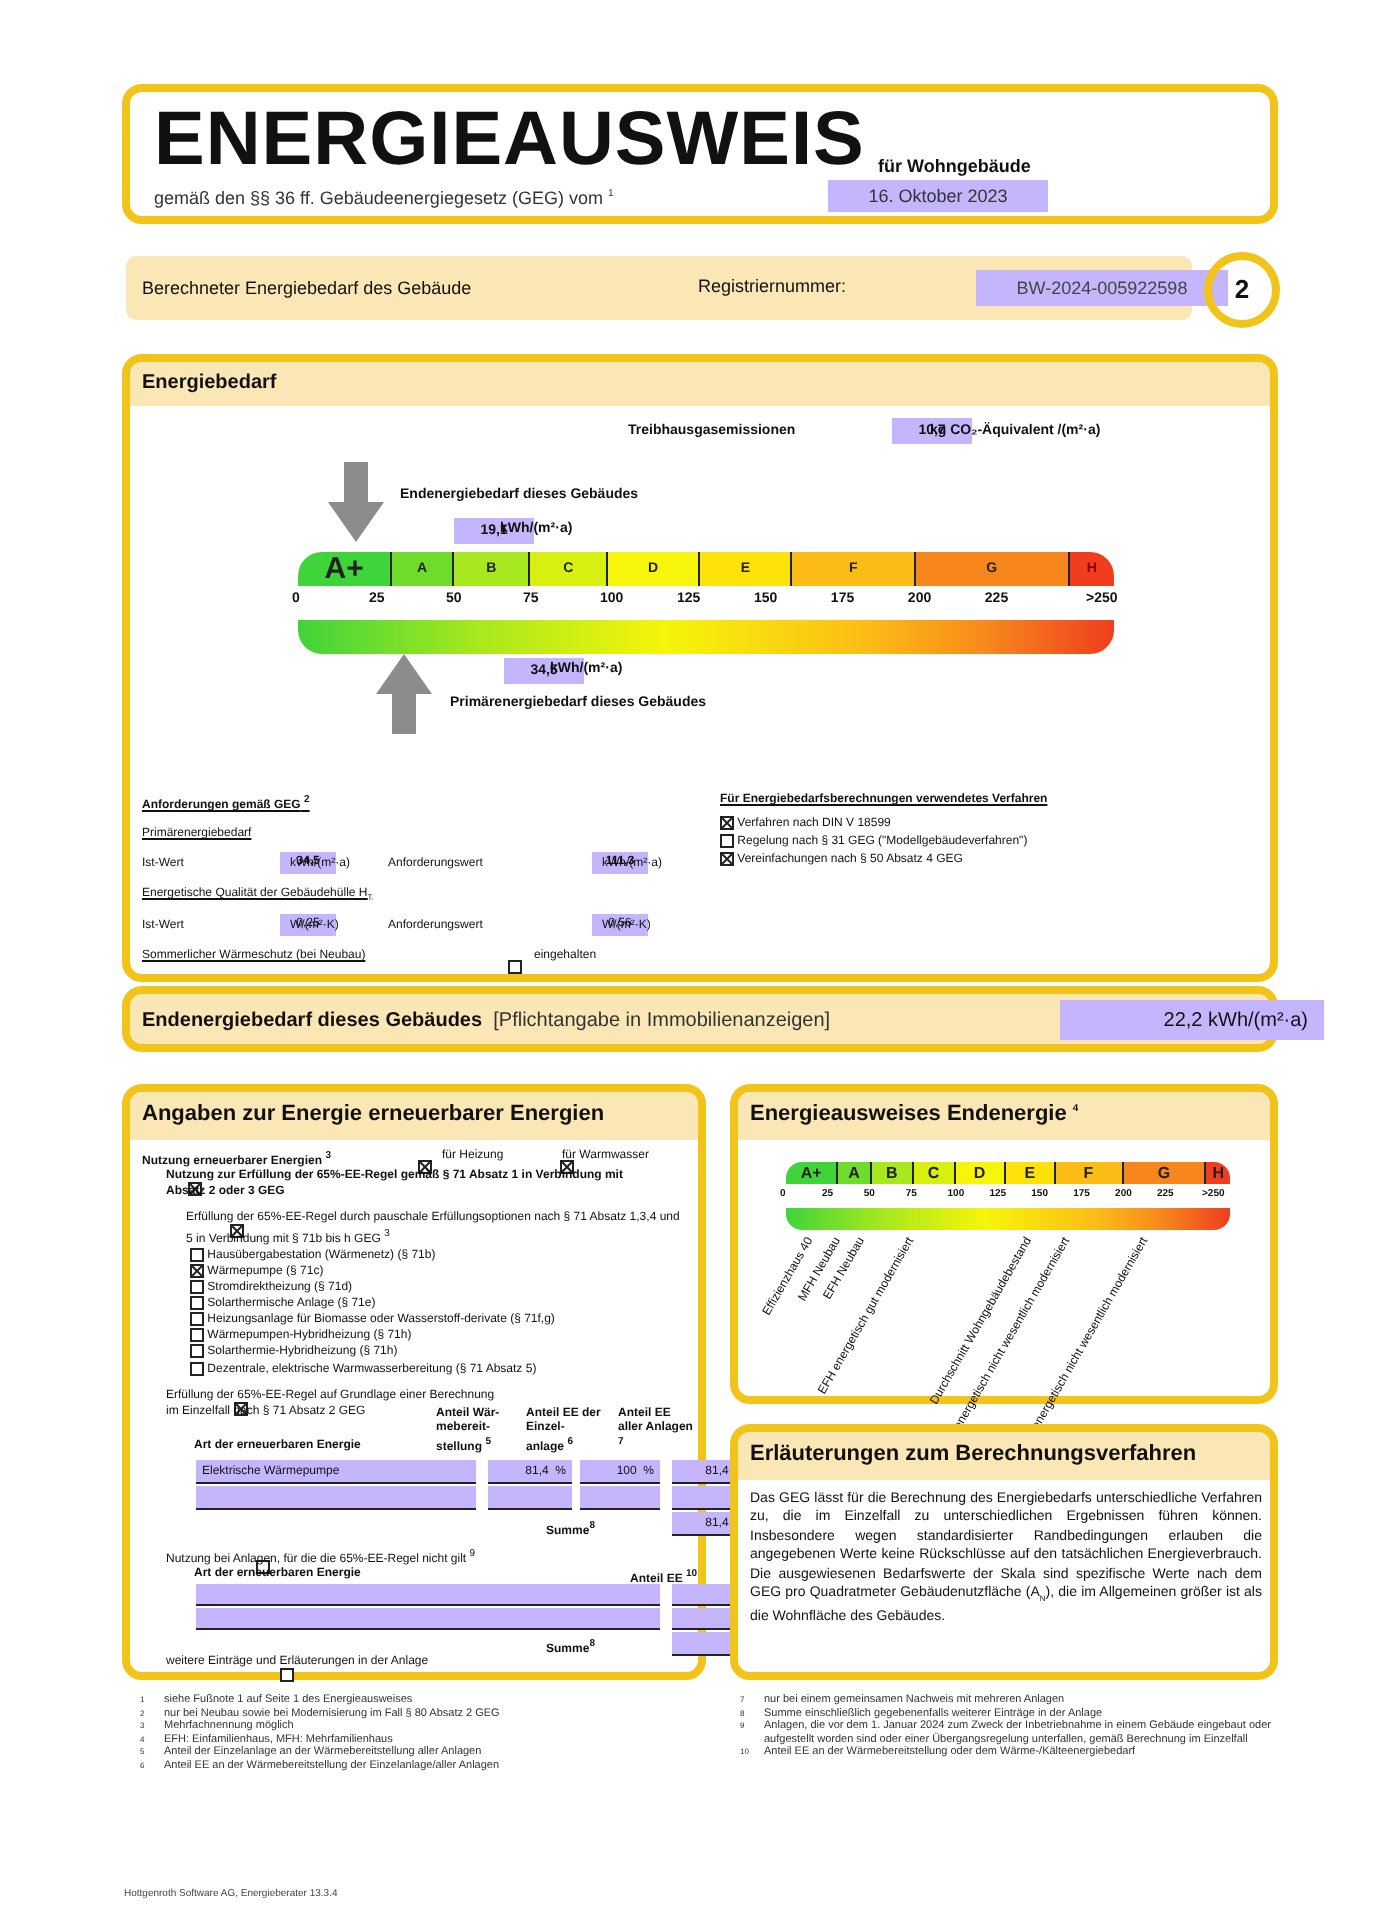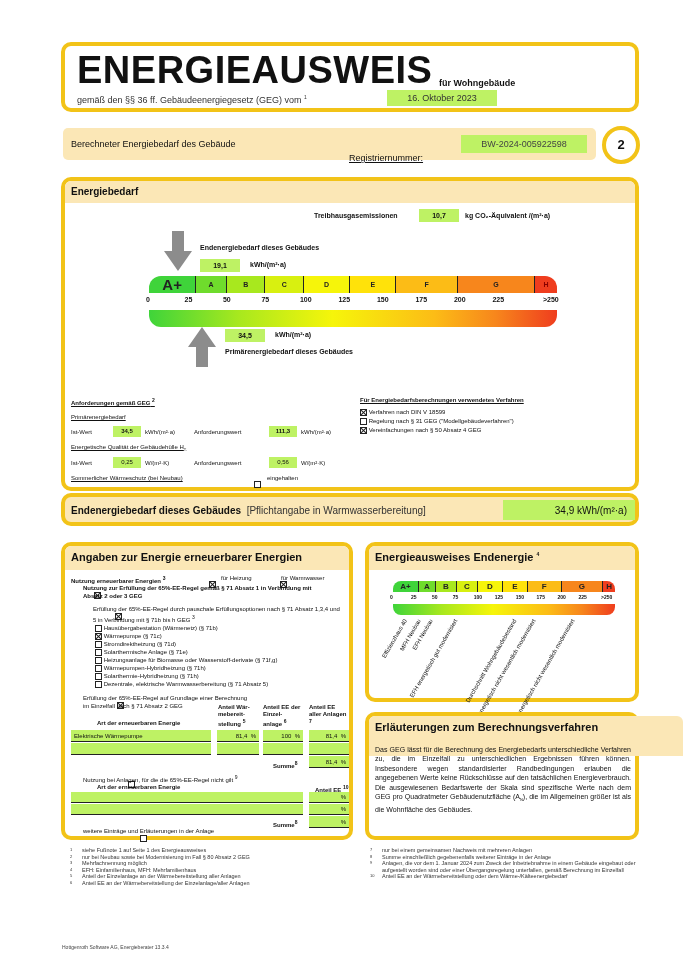--- a/index.html
+++ b/index.html
@@ -1,20 +1,20 @@
 <!DOCTYPE html>
 <html><head>
 <meta charset="utf-8">
 <style>
   html, body { margin:0; padding:0; background:#ffffff; }
   body { width:700px; height:960px; position:relative; overflow:hidden; font-family:"Liberation Sans", sans-serif; color:#111; }
   .abs { position:absolute; }
   .box { position:absolute; border:4px solid #f2c318; border-radius:10px; background:#fff; box-sizing:border-box; }
   .hdrbar { background:#fbe7b6; }
-  .grey { background:#bef264; }
+  .grey { background:#c4b5fd;margin-left:27px; }
   .cb { display:inline-block; width:7px; height:7px; border:1px solid #222; vertical-align:middle; position:relative; box-sizing:border-box; background:#fff; }
   .cb.x::before, .cb.x::after { content:""; position:absolute; left:-1px; top:2px; width:7px; height:1px; background:#222; }
   .cb.x::before { transform:rotate(45deg); }
   .cb.x::after { transform:rotate(-45deg); }
   .tiny { font-size:6px; line-height:8px; }
   .small { font-size:7px; }
   .u { text-decoration:underline; }
   .b { font-weight:bold; }
   sup { font-size:5px; }
 </style>
@@ -25,21 +25,21 @@
   <div class="abs b" style="left:12px;top:4px;font-size:38px;letter-spacing:0.5px;line-height:40px;">ENERGIEAUSWEIS</div>
   <div class="abs b" style="left:374px;top:32px;font-size:9px;">für Wohngebäude</div>
   <div class="abs" style="left:12px;top:48px;font-size:9px;color:#333;">
     <span>gemäß den §§ 36 ff. Gebäudeenergiegesetz (GEG) vom</span> <sup>1</sup>
   </div>
   <div class="abs grey" style="left:322px;top:44px;width:110px;height:16px;font-size:9px;text-align:center;line-height:16px;color:#333;">16. Oktober 2023</div>
 </div>
 
 <div class="abs hdrbar" style="left:63px;top:128px;width:533px;height:32px;border-radius:5px;">
   <div class="abs" style="left:8px;top:11px;font-size:9px;">Berechneter Energiebedarf des Gebäude</div>
-  <div class="abs" style="left:286px;top:25px;font-size:9px;text-decoration:underline;">Registriernummer:</div>
+  <div class="abs" style="left:286px;top:10px;font-size:9px;">Registriernummer:</div>
   <div class="abs grey" style="left:398px;top:7px;width:126px;height:18px;font-size:9px;text-align:center;line-height:18px;color:#444;">BW-2024-005922598</div>
 </div>
 <div class="abs" style="left:602px;top:126px;width:30px;height:30px;border:4px solid #f2c318;border-radius:50%;text-align:center;line-height:30px;font-size:13px;font-weight:bold;">
   <span>2</span>
 </div>
 
 <div class="box" style="left:61px;top:177px;width:578px;height:314px;">
   <div class="abs hdrbar" style="left:0;top:0;width:570px;height:22px;border-radius:6px 6px 0 0;text-align:center;">
     <div class="abs b" style="left:6px;top:5px;font-size:10px;">Energiebedarf</div>
   </div>
@@ -115,23 +115,23 @@
   <div class="abs tiny b u" style="left:295px;top:215px;">Für Energiebedarfsberechnungen verwendetes Verfahren</div>
   <div class="abs" id="procList" style="left:295px;top:226px;">
       <div class="tiny" style="margin-top: 1px;"><span class="cb x"></span> <span>Verfahren nach DIN V 18599</span></div>
       <div class="tiny" style="margin-top: 1px;"><span class="cb"></span> <span>Regelung nach § 31 GEG ("Modellgebäudeverfahren")</span></div>
       <div class="tiny" style="margin-top: 1px;"><span class="cb x"></span> <span>Vereinfachungen nach § 50 Absatz 4 GEG</span></div>
     </div>
 </div>
 
 <div class="box" style="left:61px;top:493px;width:578px;height:33px;background:#fbe7b6;">
   <div class="abs" style="left:6px;top:8px;font-size:10px;">
-    <span class="b">Endenergiebedarf dieses Gebäudes</span>&nbsp;&nbsp;<span style="color:#333;">[Pflichtangabe in Warmwasserbereitung]</span>
-  </div>
-  <div class="abs grey" style="left:438px;top:3px;width:132px;height:20px;font-size:10px;text-align:right;padding-right:8px;box-sizing:border-box;line-height:22px;">34,9 kWh/(m²·a)</div>
+    <span class="b">Endenergiebedarf dieses Gebäudes</span>&nbsp;&nbsp;<span style="color:#333;">[Pflichtangabe in Immobilienanzeigen]</span>
+  </div>
+  <div class="abs grey" style="left:438px;top:3px;width:132px;height:20px;font-size:10px;text-align:right;padding-right:8px;box-sizing:border-box;line-height:22px;">22,2 kWh/(m²·a)</div>
 </div>
 
 <div class="box" style="left:61px;top:542px;width:292px;height:298px;">
   <div class="abs hdrbar" style="left:0;top:0;width:284px;height:24px;border-radius:6px 6px 0 0;">
     <div class="abs b" style="left:6px;top:5px;font-size:11px;">Angaben zur Energie erneuerbarer Energien</div>
   </div>
   <div class="abs tiny b" style="left:6px;top:28px;"><span>Nutzung erneuerbarer Energien</span> <sup>3</sup></div>
   <span class="abs cb x" style="left:144px;top:29px;"></span>
   <div class="abs tiny" style="left:156px;top:28px;">für Heizung</div>
   <span class="abs cb x" style="left:204px;top:29px;"></span>
@@ -238,21 +238,21 @@
       <div style="position: absolute; font-size: 6px; white-space: nowrap; transform-origin: right top; transform: rotate(-60deg); right: 198.543px; top: 2px; text-align: right;">MFH Neubau</div>
       <div style="position: absolute; font-size: 6px; white-space: nowrap; transform-origin: right top; transform: rotate(-60deg); right: 186.815px; top: 2px; text-align: right;">EFH Neubau</div>
       <div style="position: absolute; font-size: 6px; white-space: nowrap; transform-origin: right top; transform: rotate(-60deg); right: 161.683px; top: 2px; text-align: right;">EFH energetisch gut modernisiert</div>
       <div style="position: absolute; font-size: 6px; white-space: nowrap; transform-origin: right top; transform: rotate(-60deg); right: 103.042px; top: 2px; text-align: right;">Durchschnitt Wohngebäudebestand</div>
       <div style="position: absolute; font-size: 6px; white-space: nowrap; transform-origin: right top; transform: rotate(-60deg); right: 83.7736px; top: 2px; text-align: right;">MFH energetisch nicht wesentlich modernisiert</div>
       <div style="position: absolute; font-size: 6px; white-space: nowrap; transform-origin: right top; transform: rotate(-60deg); right: 44.4px; top: 2px; text-align: right;">EFH energetisch nicht wesentlich modernisiert</div>
     </div>
 </div>
 
 <div class="box" style="left:365px;top:712px;width:274px;height:128px;">
-  <div class="abs hdrbar" style="left:0;top:0;width:266px;height:40px;border-radius:6px 6px 0 0;padding-left:48px;">
+  <div class="abs hdrbar" style="left:0;top:0;width:266px;height:24px;border-radius:6px 6px 0 0;">
     <div class="abs b" style="left:6px;top:5px;font-size:11px;">Erläuterungen zum Berechnungsverfahren</div>
   </div>
   <div class="abs" style="left:6px;top:29px;width:256px;font-size:7px;line-height:9.4px;text-align:justify;">
     <span>Das GEG lässt für die Berechnung des Energiebedarfs unterschiedliche Verfahren zu, die im Einzelfall zu unterschiedlichen Ergebnissen führen können. Insbesondere wegen standardisierter Randbedingungen erlauben die angegebenen Werte keine Rückschlüsse auf den tatsächlichen Energieverbrauch. Die ausgewiesenen Bedarfswerte der Skala sind spezifische Werte nach dem GEG pro Quadratmeter Gebäudenutzfläche (A</span><sub style="font-size:4px;">N</sub><span>), die im Allgemeinen größer ist als die Wohnfläche des Gebäudes.</span>
   </div>
 </div>
 
 <div class="abs" id="fnLeft" style="left:70px;top:847px;width:280px;">
     <div style="display: flex; font-size: 5.5px; line-height: 6.5px; color: rgb(51, 51, 51);">
       <span style="width: 12px; flex: 0 0 auto; font-size: 4px;">1</span>

